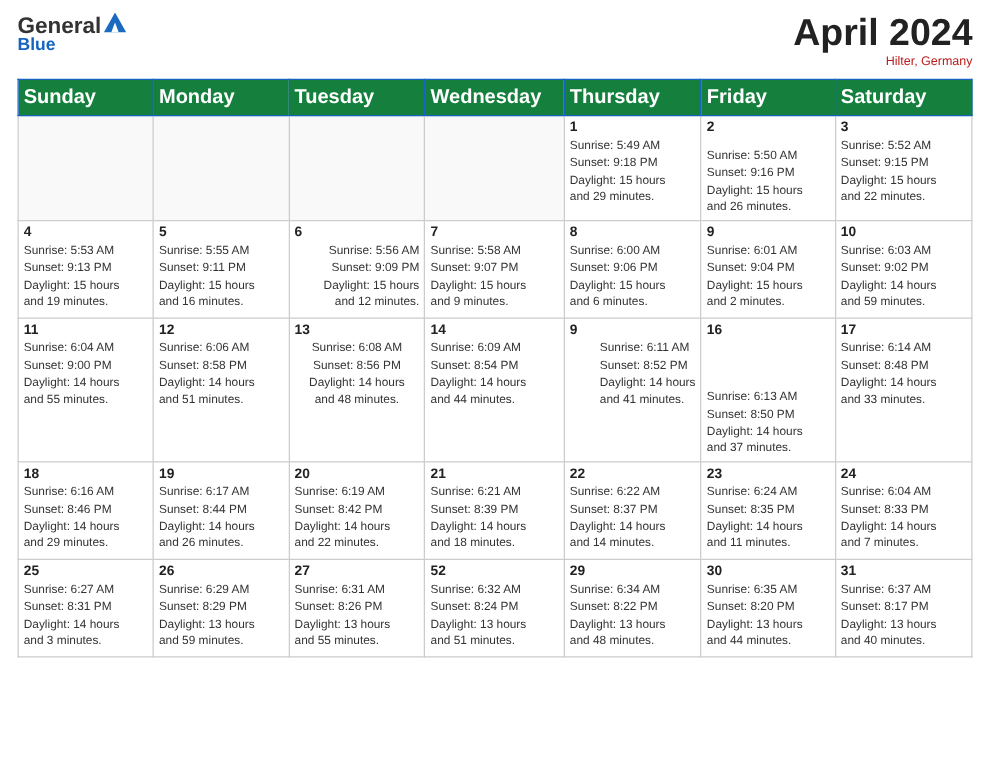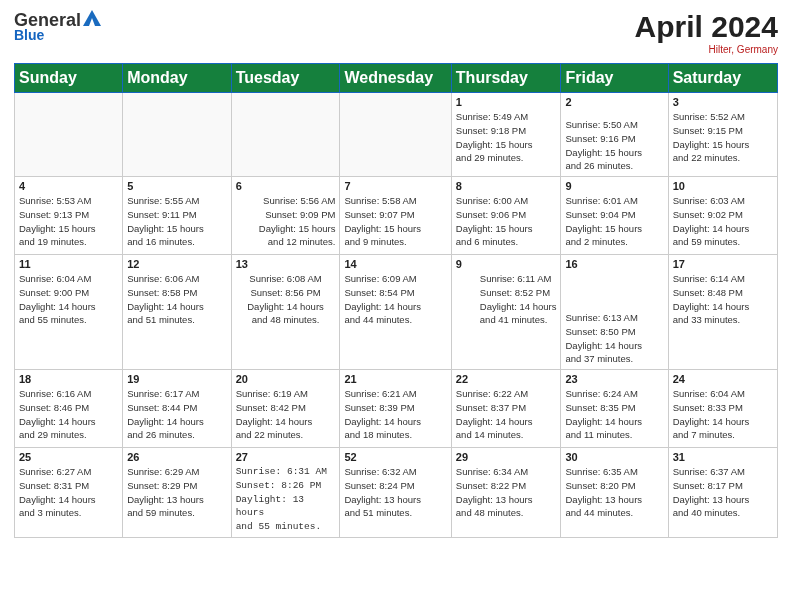--- a/index.html
+++ b/index.html
@@ -305,21 +305,21 @@
           </td>
           <td>
             <div class="day-num">26</div>
             <div class="day-info" style="white-space: pre-line;">Sunrise: 6:29 AM
 Sunset: 8:29 PM
 Daylight: 13 hours
 and 59 minutes.</div>
           </td>
           <td>
             <div class="day-num">27</div>
-            <div class="day-info" style="white-space: pre-line; font-family: Liberation Mono, monospace;">Sunrise: 6:31 AM
+            <div class="day-info" style="white-space: pre-line;">Sunrise: 6:31 AM
 Sunset: 8:26 PM
 Daylight: 13 hours
 and 55 minutes.</div>
           </td>
           <td>
             <div class="day-num">52</div>
             <div class="day-info" style="white-space: pre-line;">Sunrise: 6:32 AM
 Sunset: 8:24 PM
 Daylight: 13 hours
 and 51 minutes.</div>

